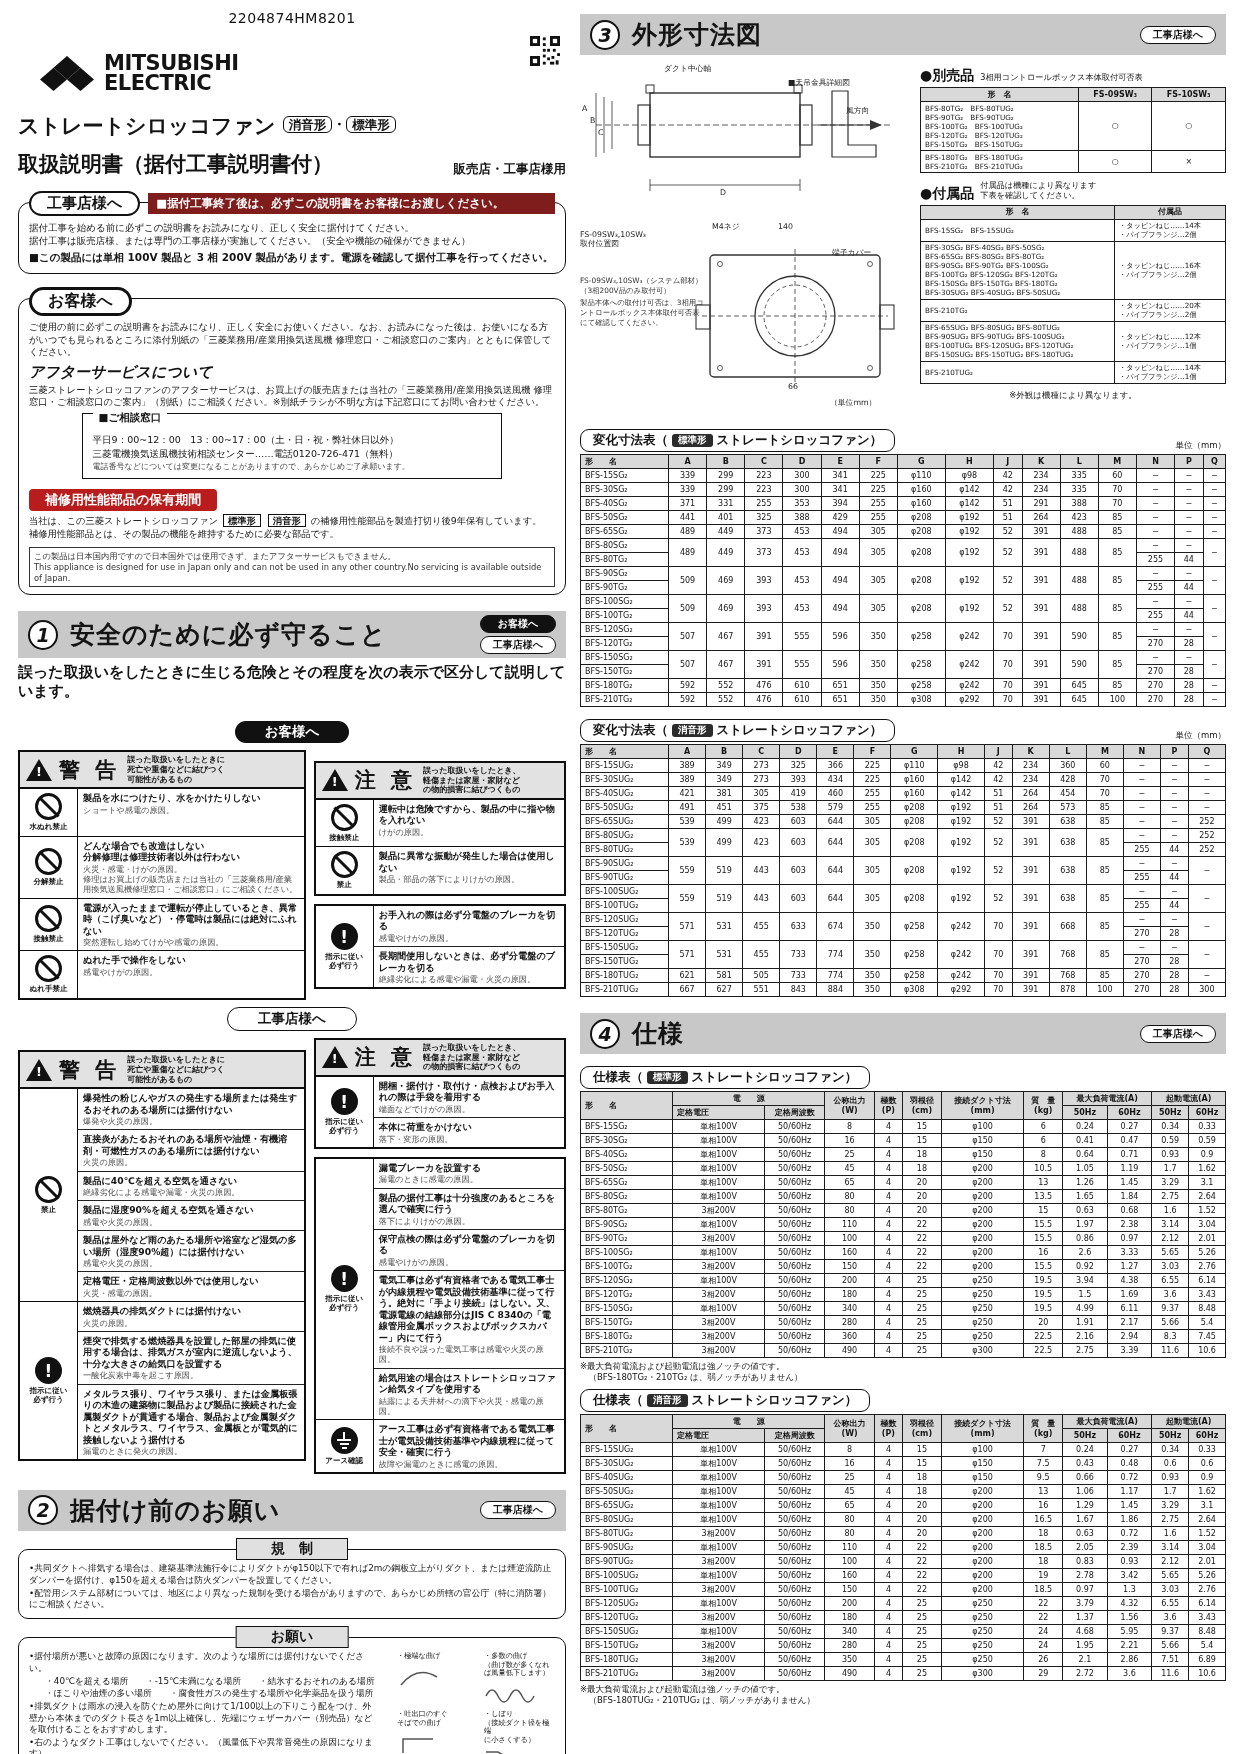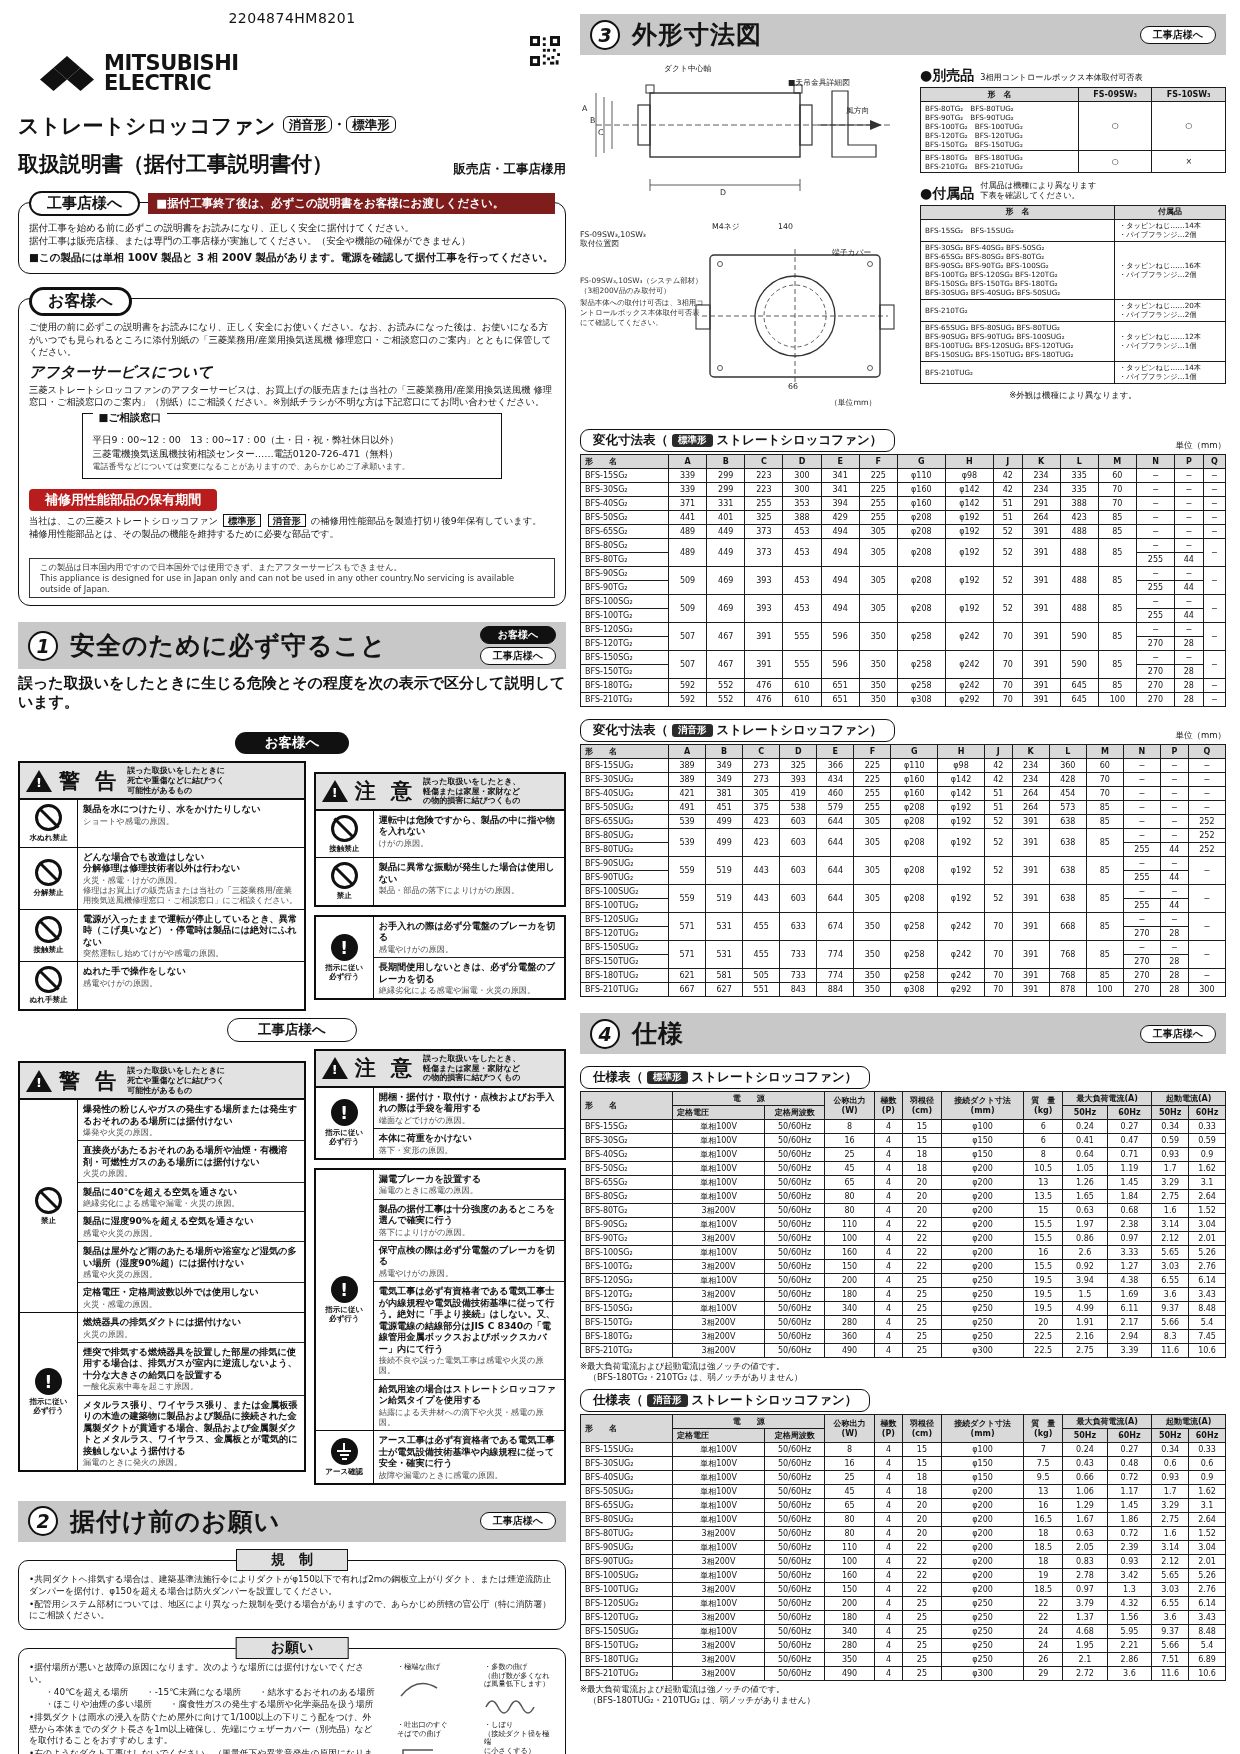--- a/index.html
+++ b/index.html
@@ -37,21 +37,21 @@
   .li.strong { font-weight:bold; font-size:10.5px; margin-top:4px; }
   .li.small { font-size:8px; color:#454545; }
   .li-sub { font-size:8.8px; margin:1px 0 1px 16px; line-height:1.3; }
   .cb-intro,.cb-after { font-size:9.3px; line-height:1.35; }
   .cb-after-title { font-size:15px; font-weight:bold; margin:4px 0 2px;font-style:italic; }
   .contactbox { border:1.5px solid #111; width:80%; margin:4px auto 4px; padding:0 10px 4px; }
   .contact-label { font-weight:bold; font-size:10.5px; position:relative; top:-8px; background:#fff; display:inline-block; padding:0 6px; }
   .parts-badgebar { display:inline-block; background:#b91c1c; color:#fff; font-weight:bold; font-size:13px; border-radius:4px; padding:2px 16px; margin:6px 0 4px; }
   .parts-line,.parts-line2 { font-size:9.3px; line-height:1.35; }
   .sqbadge { border:1px solid #111; padding:0 4px; font-weight:bold; margin:0 2px; font-size:9.3px; }
-  .japanbox { border:1px solid #333; padding:3px 10px; font-size:8.3px; margin-top:18px; color:#333; line-height:1.3; }
+  .japanbox { border:1px solid #333; padding:3px 4px; font-size:8.3px; margin-top:7px; color:#333; line-height:1.3; }
 
   
   .sec-bar { background:#c8c8c8; display:flex; align-items:center; gap:12px; padding:4px 10px; margin-top:16px; }
   .sec-num { display:inline-flex; width:30px; height:30px; border:2.5px solid #111; border-radius:50%; align-items:center; justify-content:center; font-size:19px; font-weight:bold; font-style:italic; background:#fff; flex:none; }
   .sec-title { font-size:25px; font-weight:bold; letter-spacing:1px; white-space:nowrap; }
   .sec-pills { display:flex; flex-direction:column; gap:3px; margin-left:auto; }
   .bar-pill { border:1.5px solid #111; border-radius:10px; background:#fff; font-size:10px; font-weight:bold; padding:1px 12px; text-align:center; white-space:nowrap; }
   .bar-pill.dark { background:#111; color:#fff; }
 
   .s1-intro { font-size:15px; font-weight:bold; margin:5px 0 20px; }

